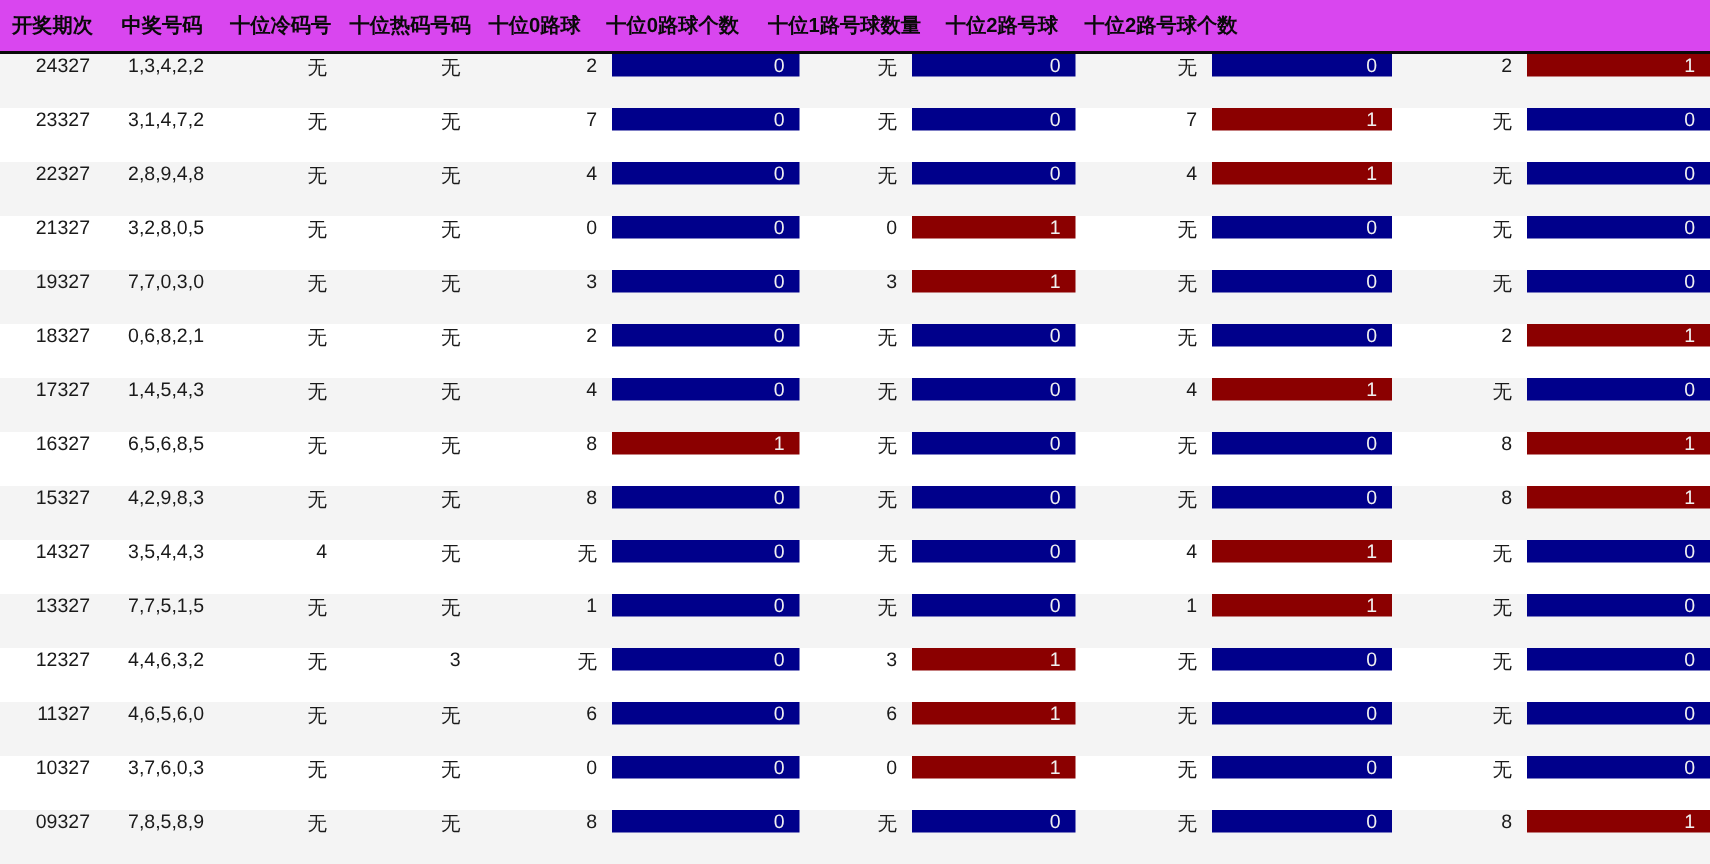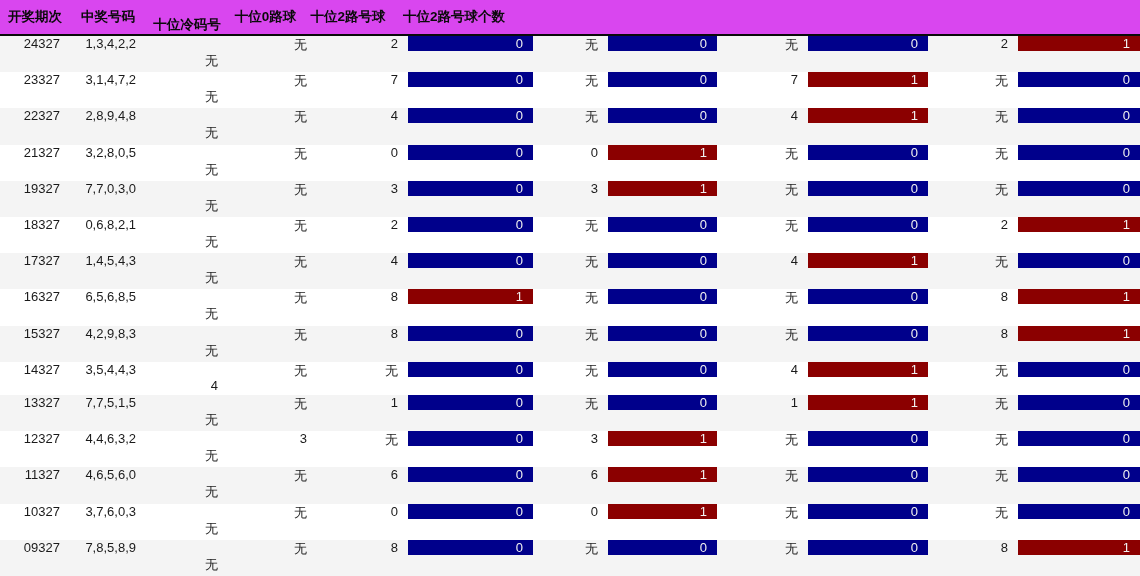--- a/index.html
+++ b/index.html
@@ -47,40 +47,43 @@
   .tcell {
     display:flex; align-items:center; justify-content:flex-end;
     padding-right:10px;
     font-size:13px; color:#1a1a1a;
     white-space:nowrap; overflow:hidden;
   }
   .tcell.hl { color:#f0f0f0; }
   
   .c0  { width:70px;  flex:0 0 70px; }
   .c1  { width:76px;  flex:0 0 76px; }
-  .c2  { width:82px;  flex:0 0 82px;margin-top:16px; }
+  .c2  { width:82px;  flex:0 0 82px; }
   .c3  { width:89px;  flex:0 0 89px; }
   .c4  { width:91px;  flex:0 0 91px; }
   .c5  { width:125px; flex:0 0 125px; }
   .c6  { width:75px;  flex:0 0 75px; }
   .c7  { width:109px; flex:0 0 109px; }
   .c8  { width:91px;  flex:0 0 91px; }
   .c9  { width:120px; flex:0 0 120px; }
   .c10 { width:90px;  flex:0 0 90px; }
   .c11 { width:122px; flex:0 0 122px; }
 </style>
 </head>
 <body>
 
 <div id="app">
   <div class="header-row" id="header-row">
       <div class="hcell c0">开奖期次</div>
       <div class="hcell c1">中奖号码</div>
       <div class="hcell c2">十位冷码号</div>
+      <div class="hcell c4">十位热码号码</div>
       <div class="hcell c6">十位0路球</div>
+      <div class="hcell c7">十位0路球个数</div>
+      <div class="hcell c9">十位1路号球数量</div>
       <div class="hcell c10">十位2路号球</div>
       <div class="hcell c11">十位2路号球个数</div>
     </div>
   <div class="table-body" id="table-body">
       <div class="trow odd">
         <div class="tcell c0">24327</div>
         <div class="tcell c1">1,3,4,2,2</div>
         <div class="tcell c2">无</div>
         <div class="tcell c3">无</div>
         <div class="tcell c4">2</div>

